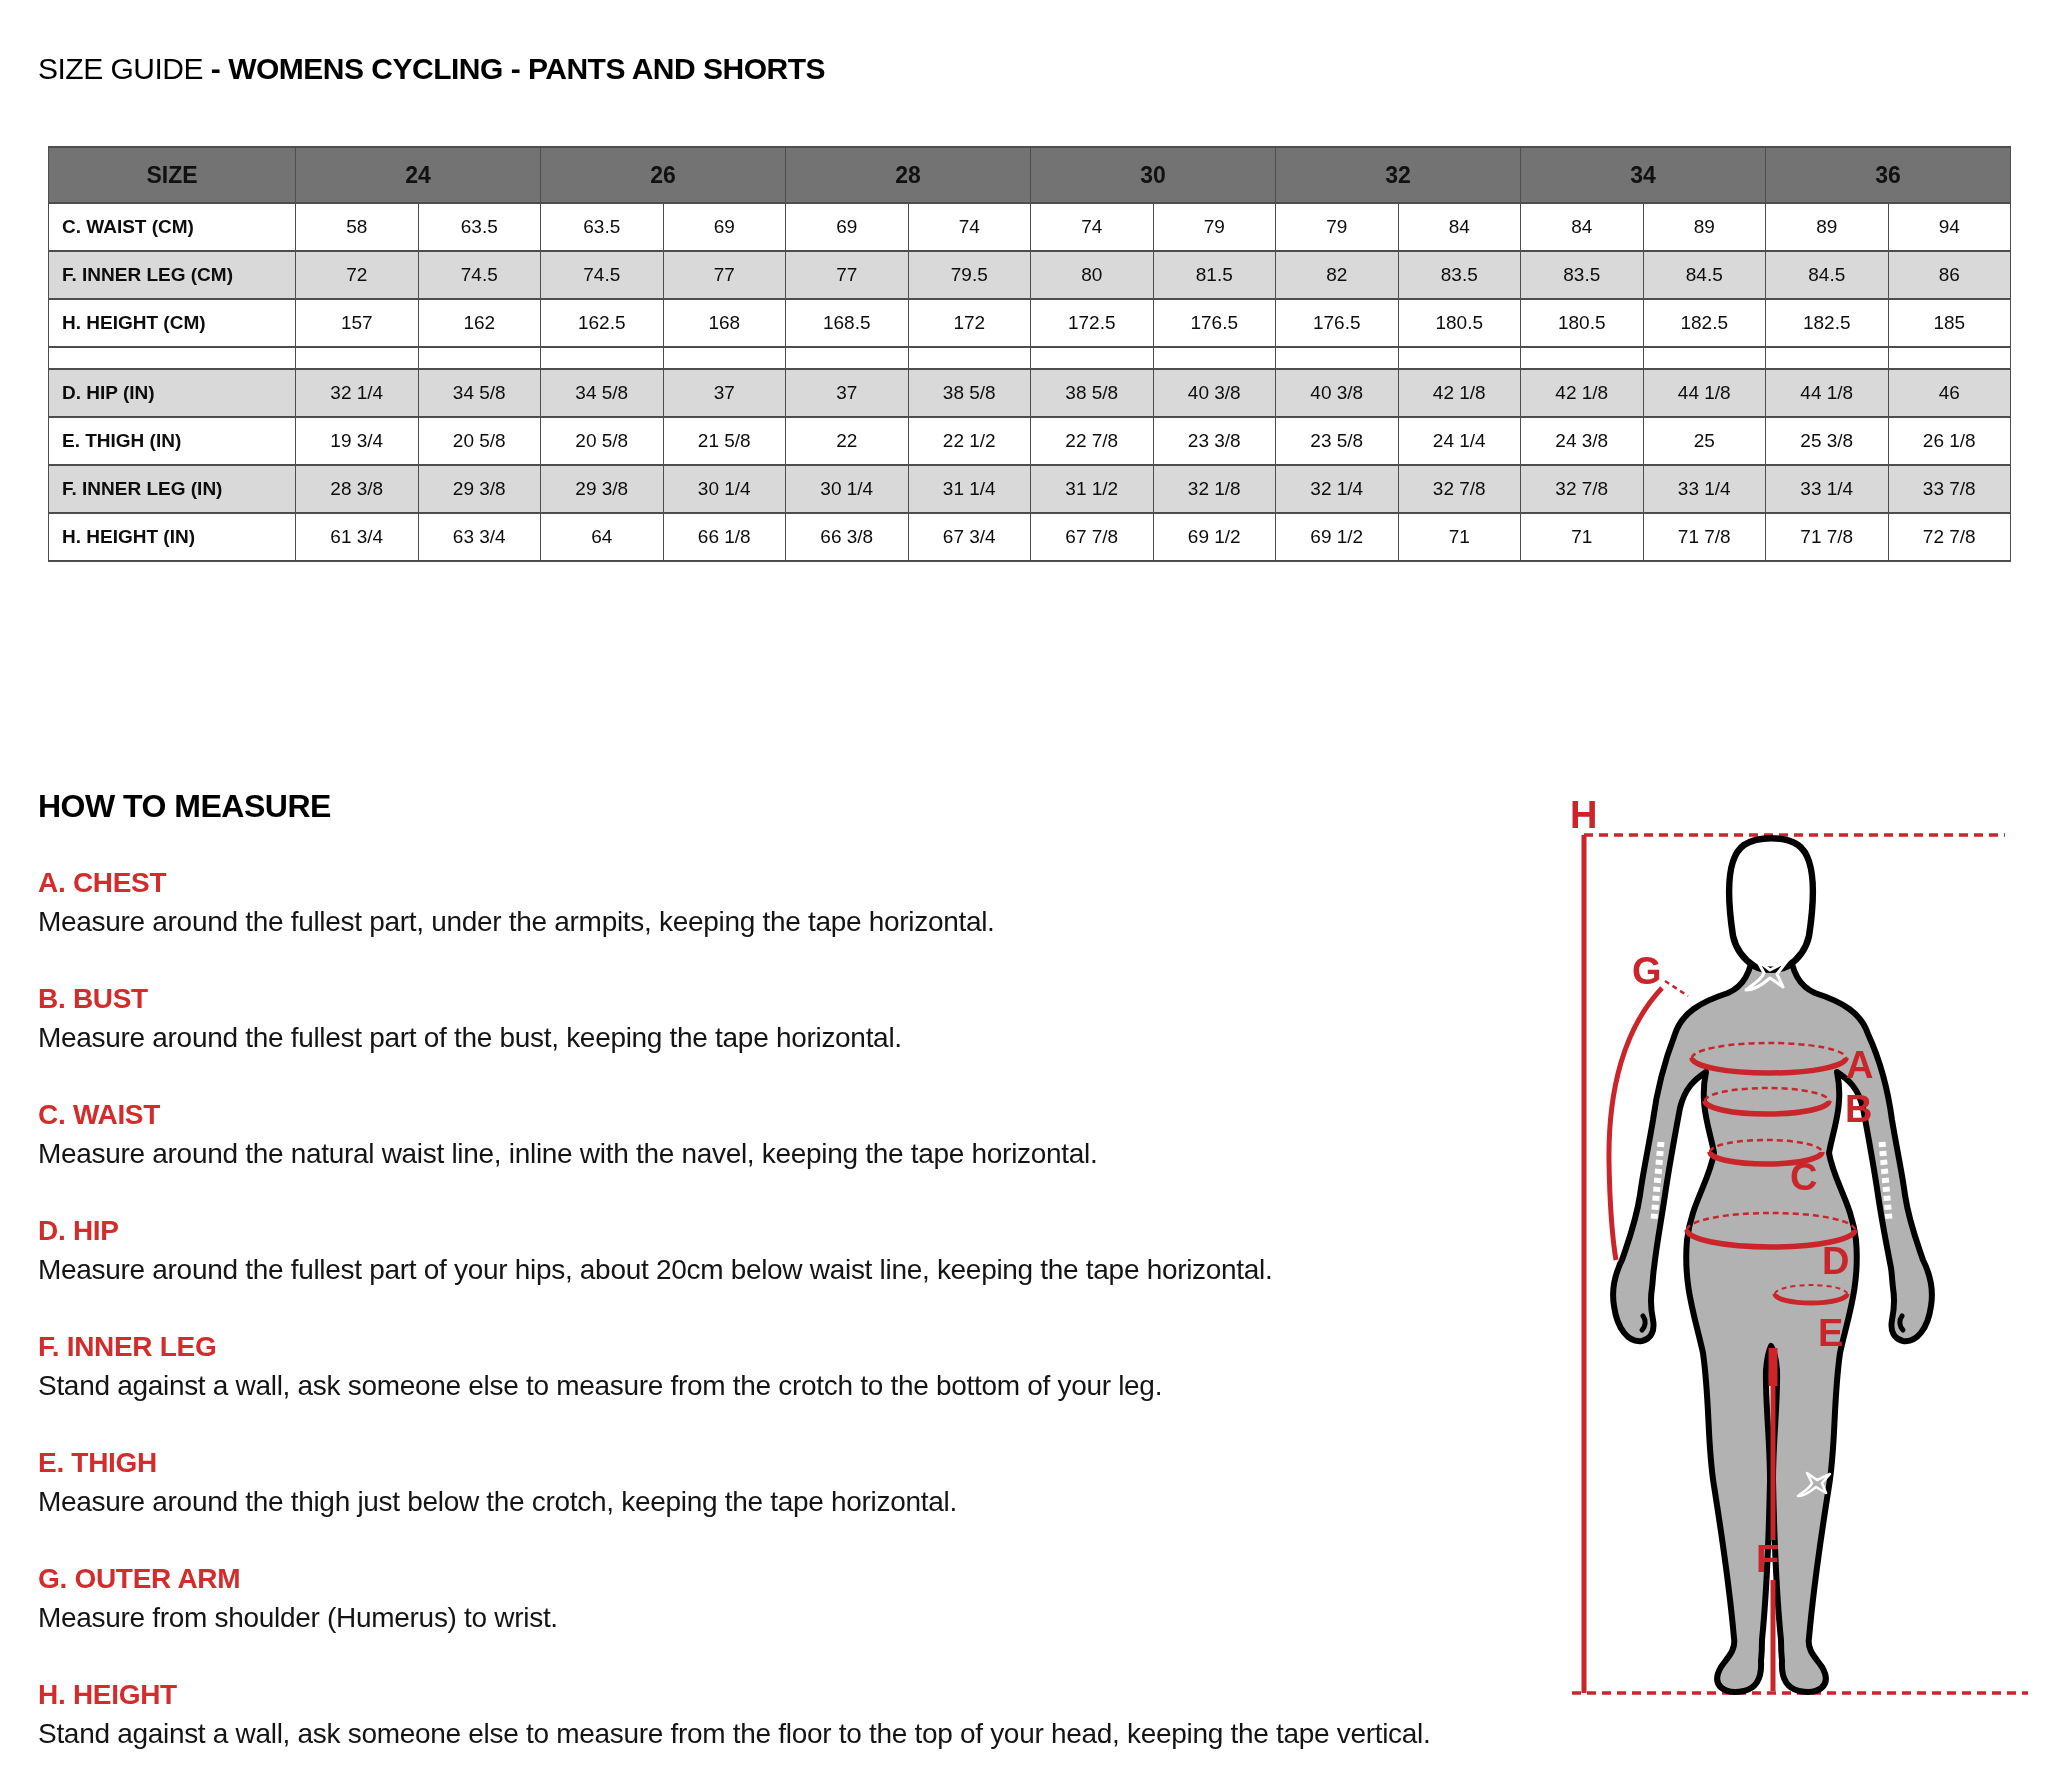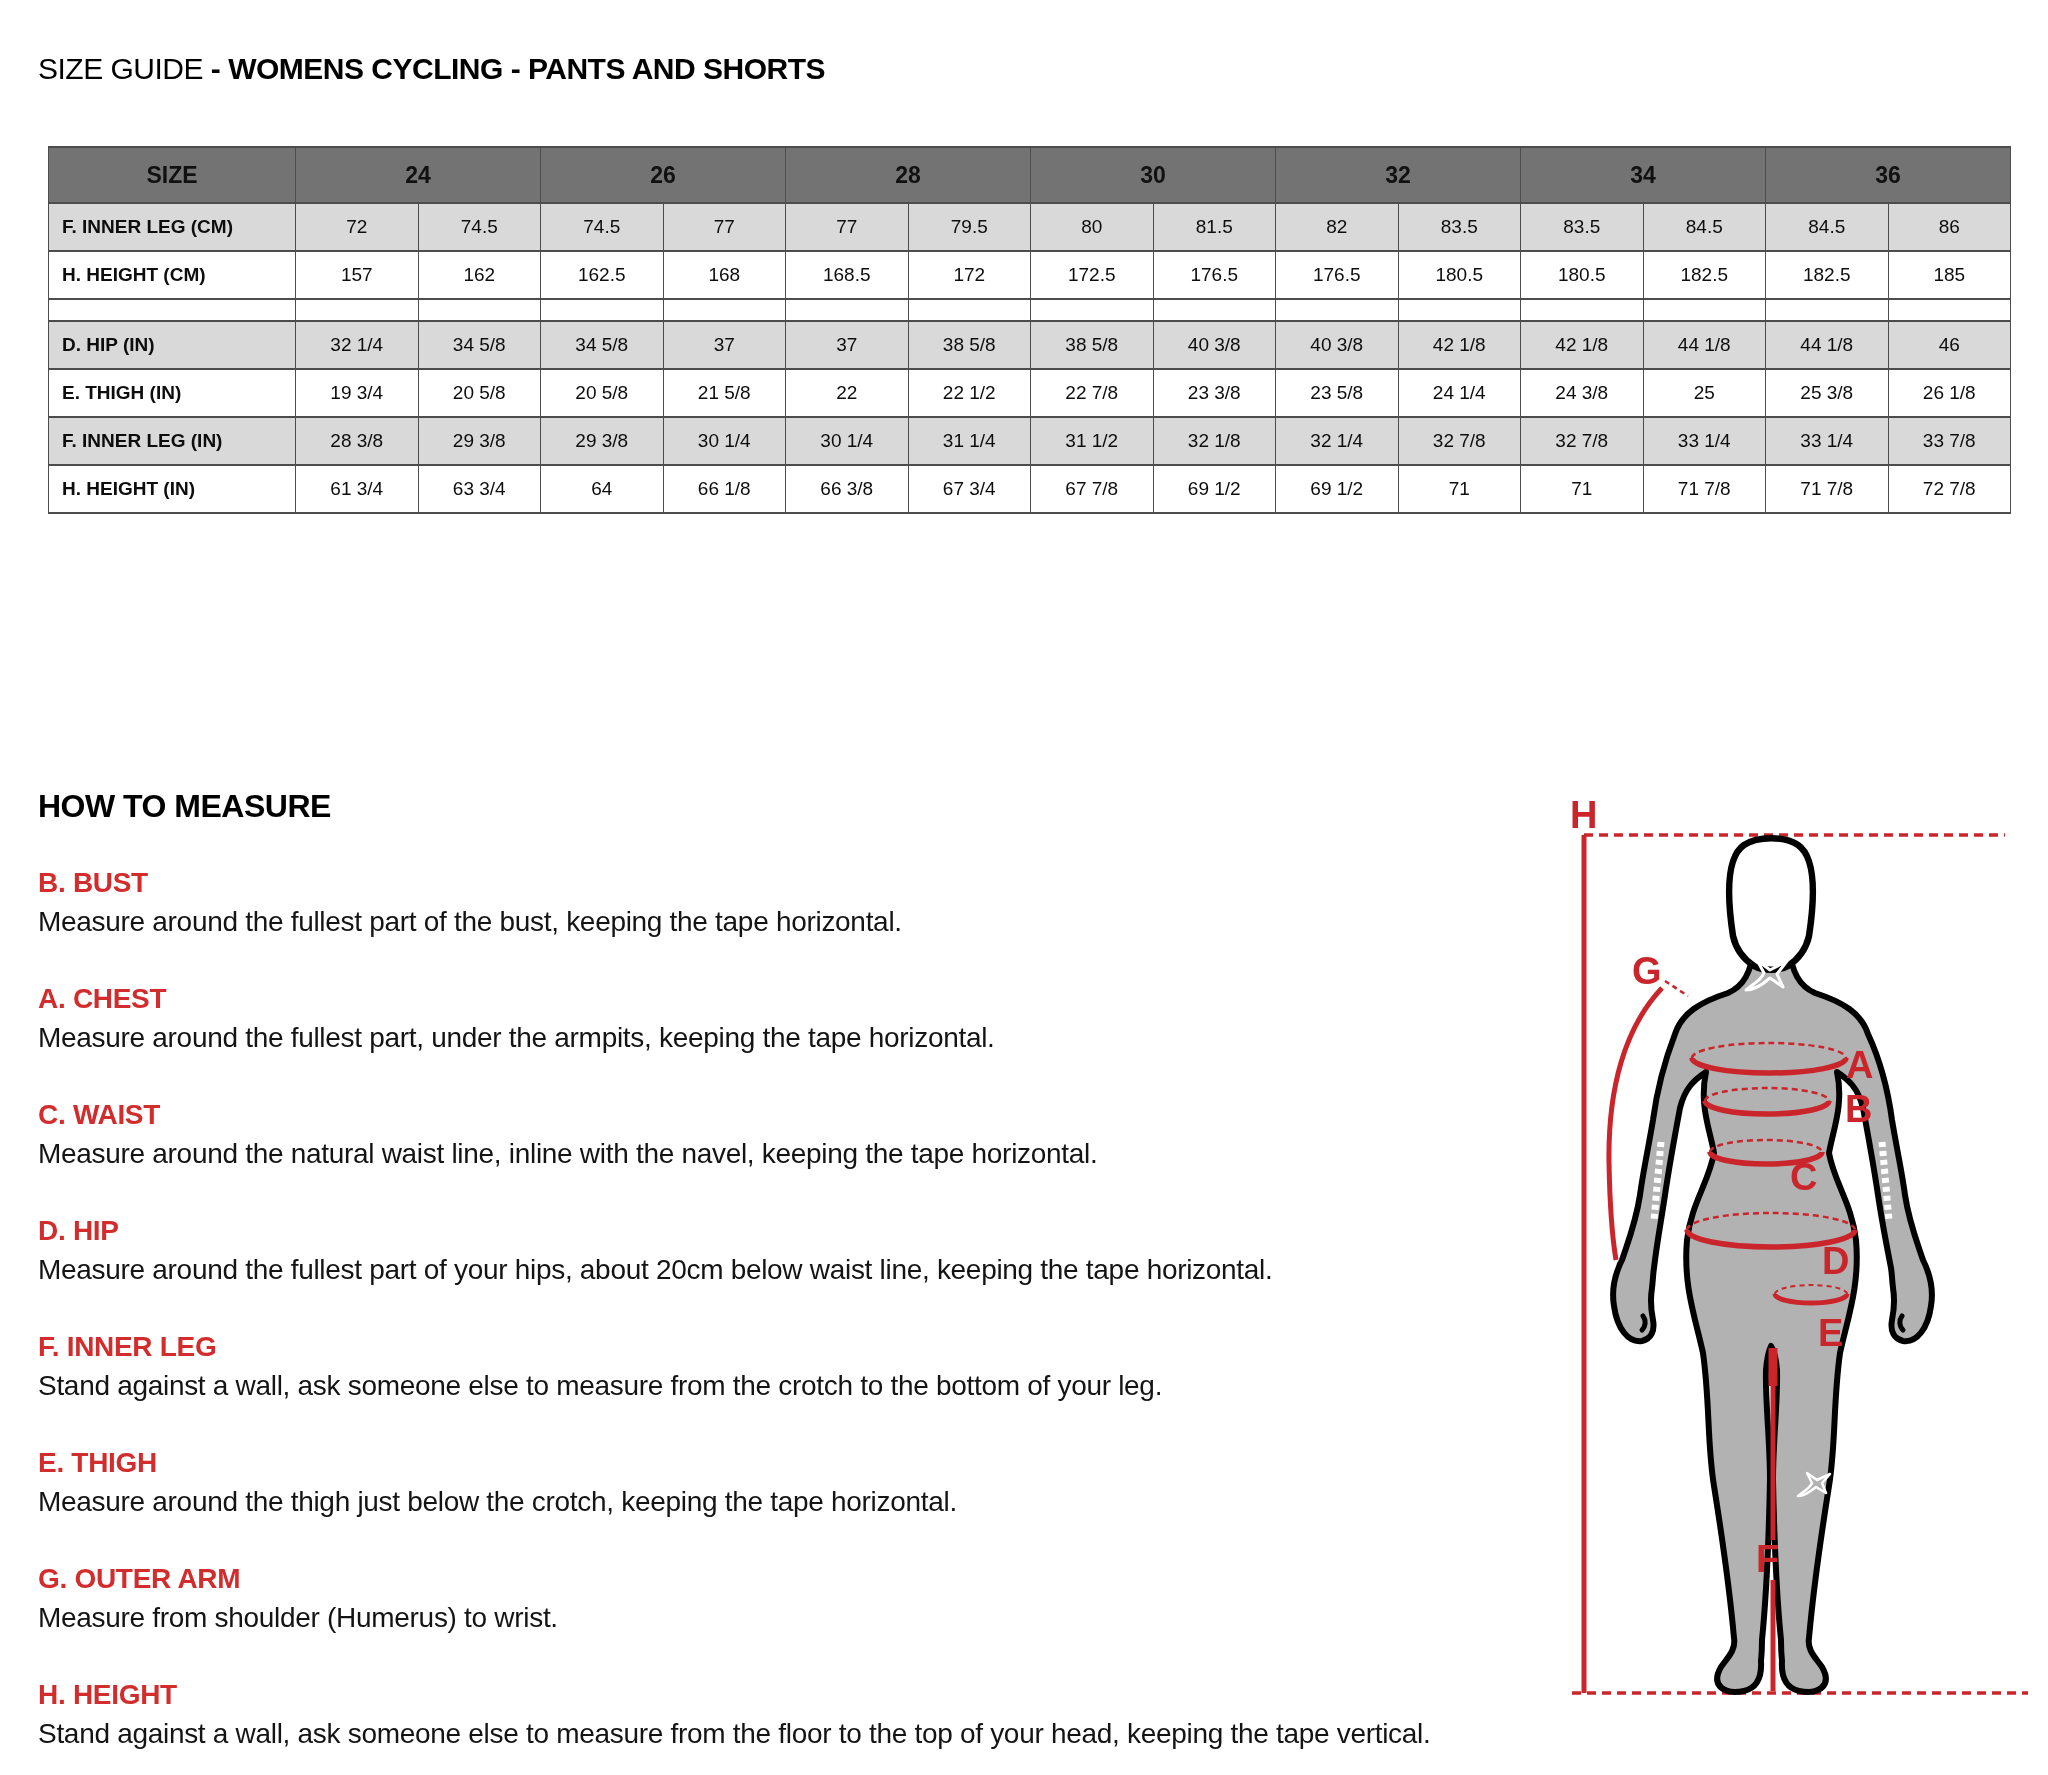--- a/index.html
+++ b/index.html
@@ -58,20 +58,37 @@
     <th colspan="2">24</th>
         <th colspan="2">26</th>
         <th colspan="2">28</th>
         <th colspan="2">30</th>
         <th colspan="2">32</th>
         <th colspan="2">34</th>
         <th colspan="2">36</th>
       </tr>
   </thead>
   <tbody id="tbl-body">
+      <tr class="data-row">
+        <td class="row-label">C. WAIST (CM)</td>
+        <td class="cell-num">58</td>
+        <td class="cell-num">63.5</td>
+        <td class="cell-num">63.5</td>
+        <td class="cell-num">69</td>
+        <td class="cell-num">69</td>
+        <td class="cell-num">74</td>
+        <td class="cell-num">74</td>
+        <td class="cell-num">79</td>
+        <td class="cell-num">79</td>
+        <td class="cell-num">84</td>
+        <td class="cell-num">84</td>
+        <td class="cell-num">89</td>
+        <td class="cell-num">89</td>
+        <td class="cell-num">94</td>
+      </tr>
       <tr class="data-row shade">
         <td class="row-label">F. INNER LEG (CM)</td>
         <td class="cell-num">72</td>
         <td class="cell-num">74.5</td>
         <td class="cell-num">74.5</td>
         <td class="cell-num">77</td>
         <td class="cell-num">77</td>
         <td class="cell-num">79.5</td>
         <td class="cell-num">80</td>
         <td class="cell-num">81.5</td>
@@ -184,26 +201,26 @@
         <td class="cell-num">71 7/8</td>
         <td class="cell-num">72 7/8</td>
       </tr>
     </tbody>
 </table>
 
 <div class="howto">
   <div class="howto-heading">HOW TO MEASURE</div>
   <div id="measure-sections">
       <div class="m-section">
+        <div class="m-label">A. CHEST</div>
+        <div class="m-text">Measure around the fullest part, under the armpits, keeping the tape horizontal.</div>
+      </div>
+      <div class="m-section">
         <div class="m-label">B. BUST</div>
         <div class="m-text">Measure around the fullest part of the bust, keeping the tape horizontal.</div>
-      </div>
-      <div class="m-section">
-        <div class="m-label">A. CHEST</div>
-        <div class="m-text">Measure around the fullest part, under the armpits, keeping the tape horizontal.</div>
       </div>
       <div class="m-section">
         <div class="m-label">C. WAIST</div>
         <div class="m-text">Measure around the natural waist line, inline with the navel, keeping the tape horizontal.</div>
       </div>
       <div class="m-section">
         <div class="m-label">D. HIP</div>
         <div class="m-text">Measure around the fullest part of your hips, about 20cm below waist line, keeping the tape horizontal.</div>
       </div>
       <div class="m-section">

